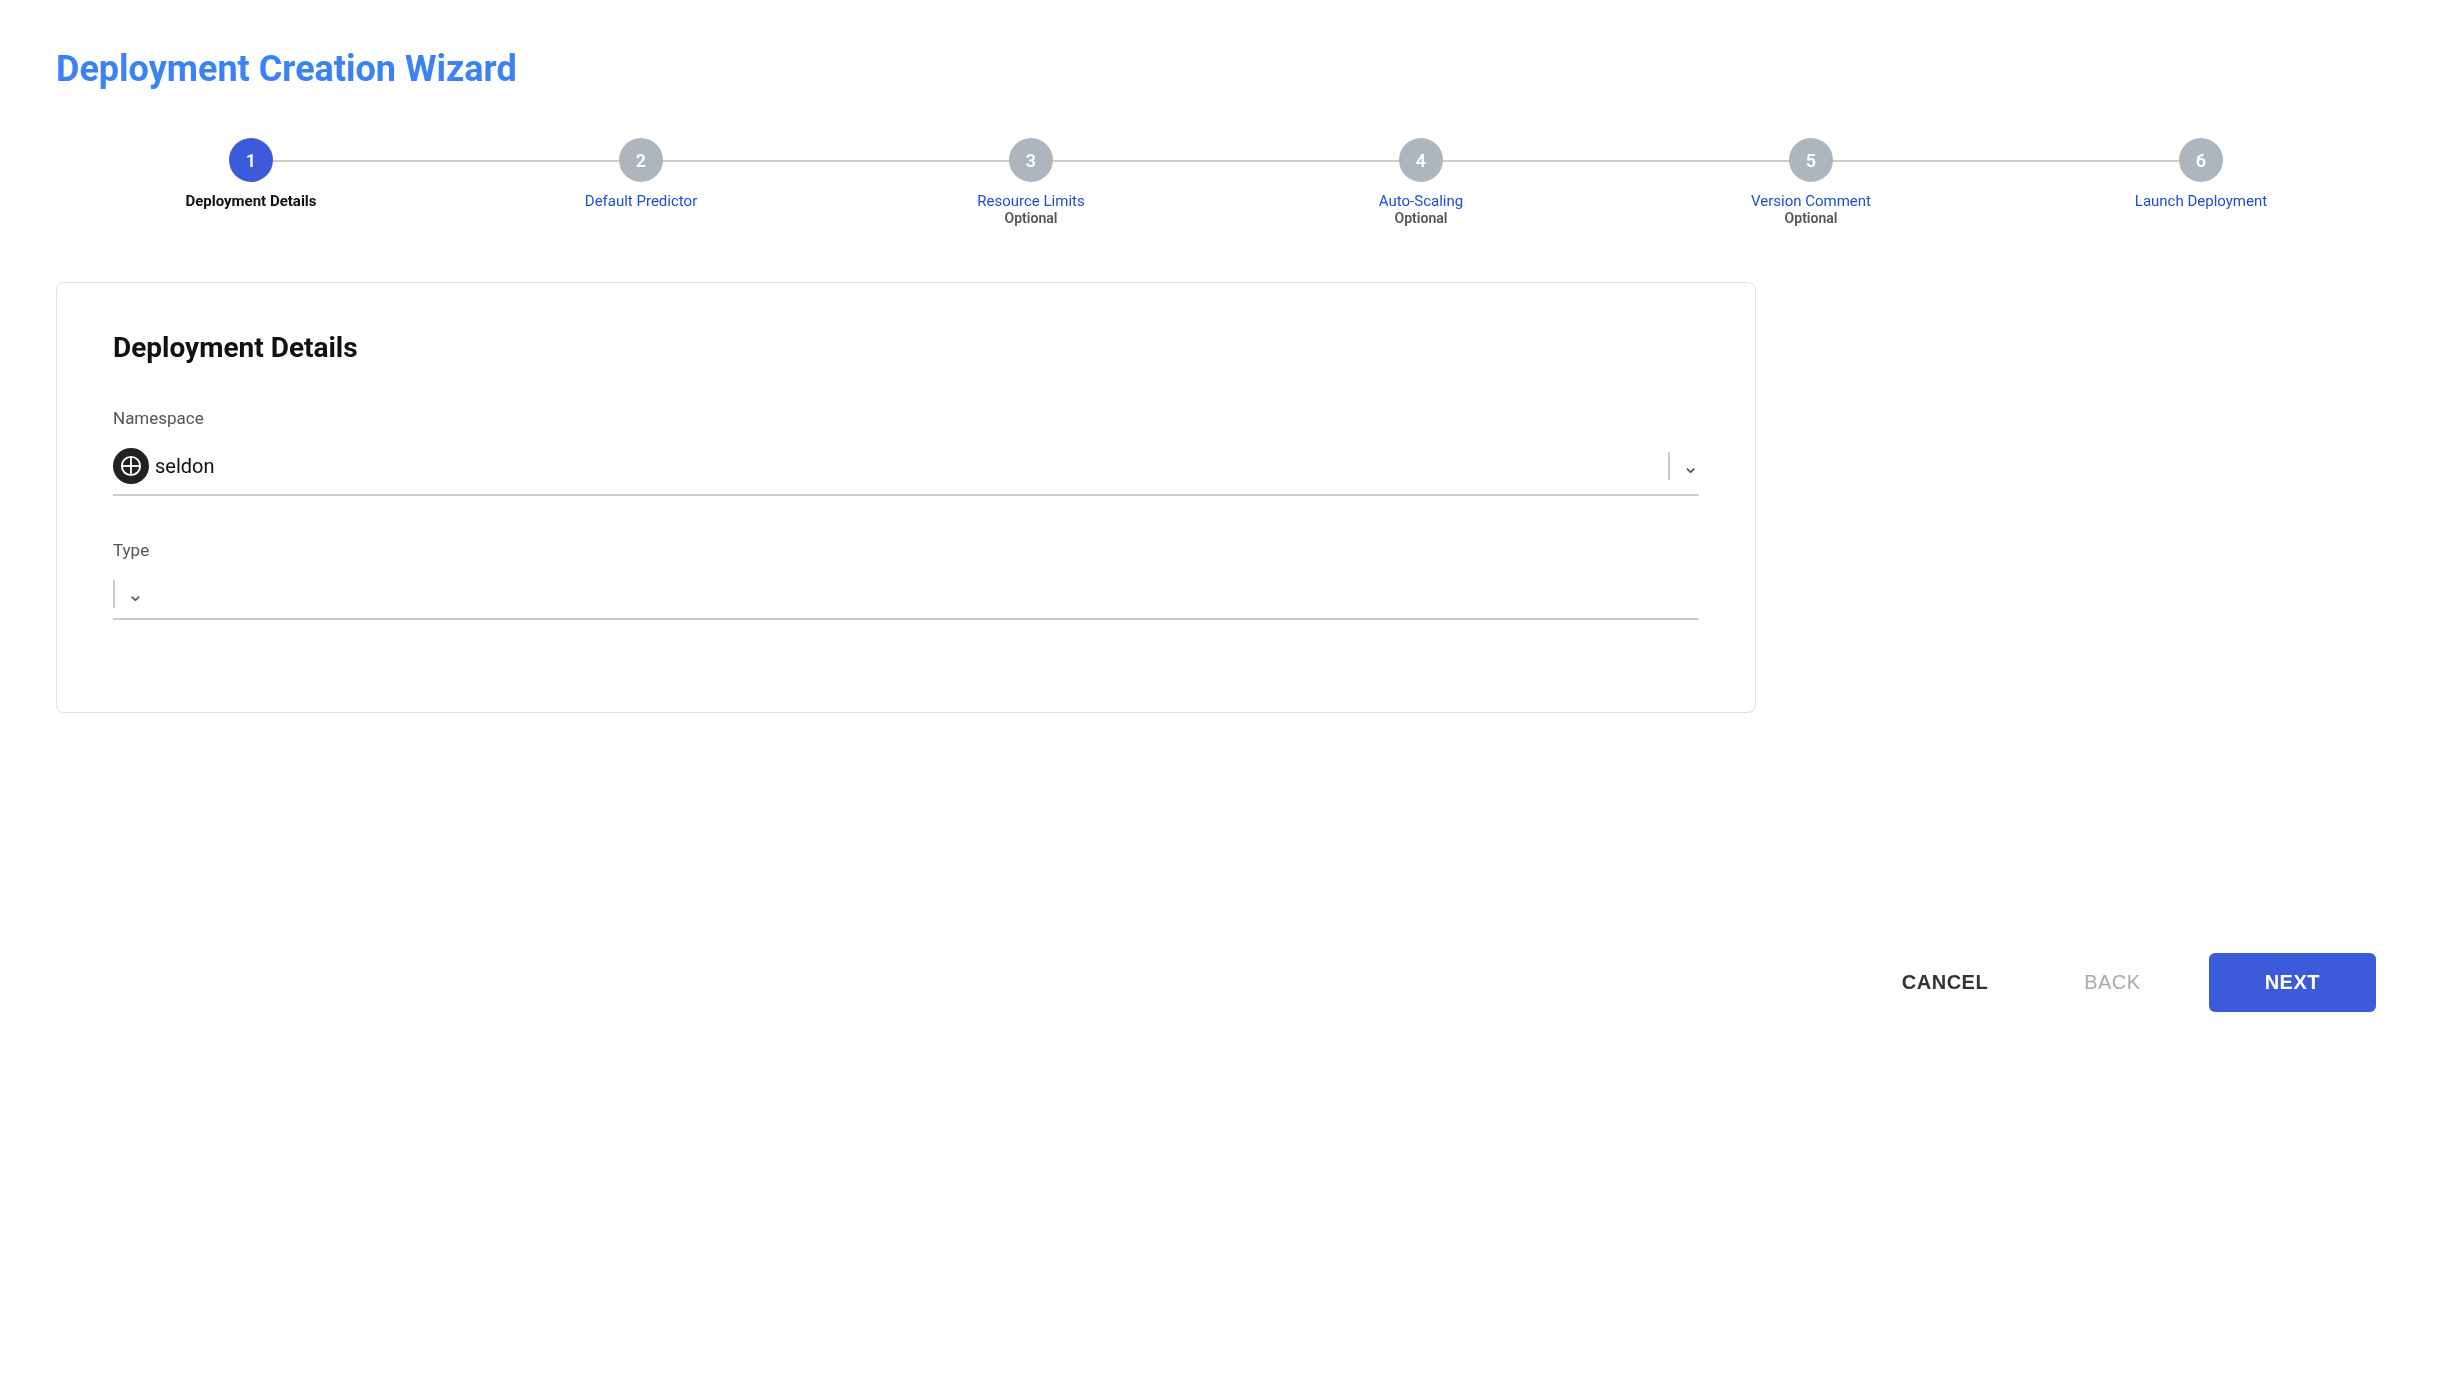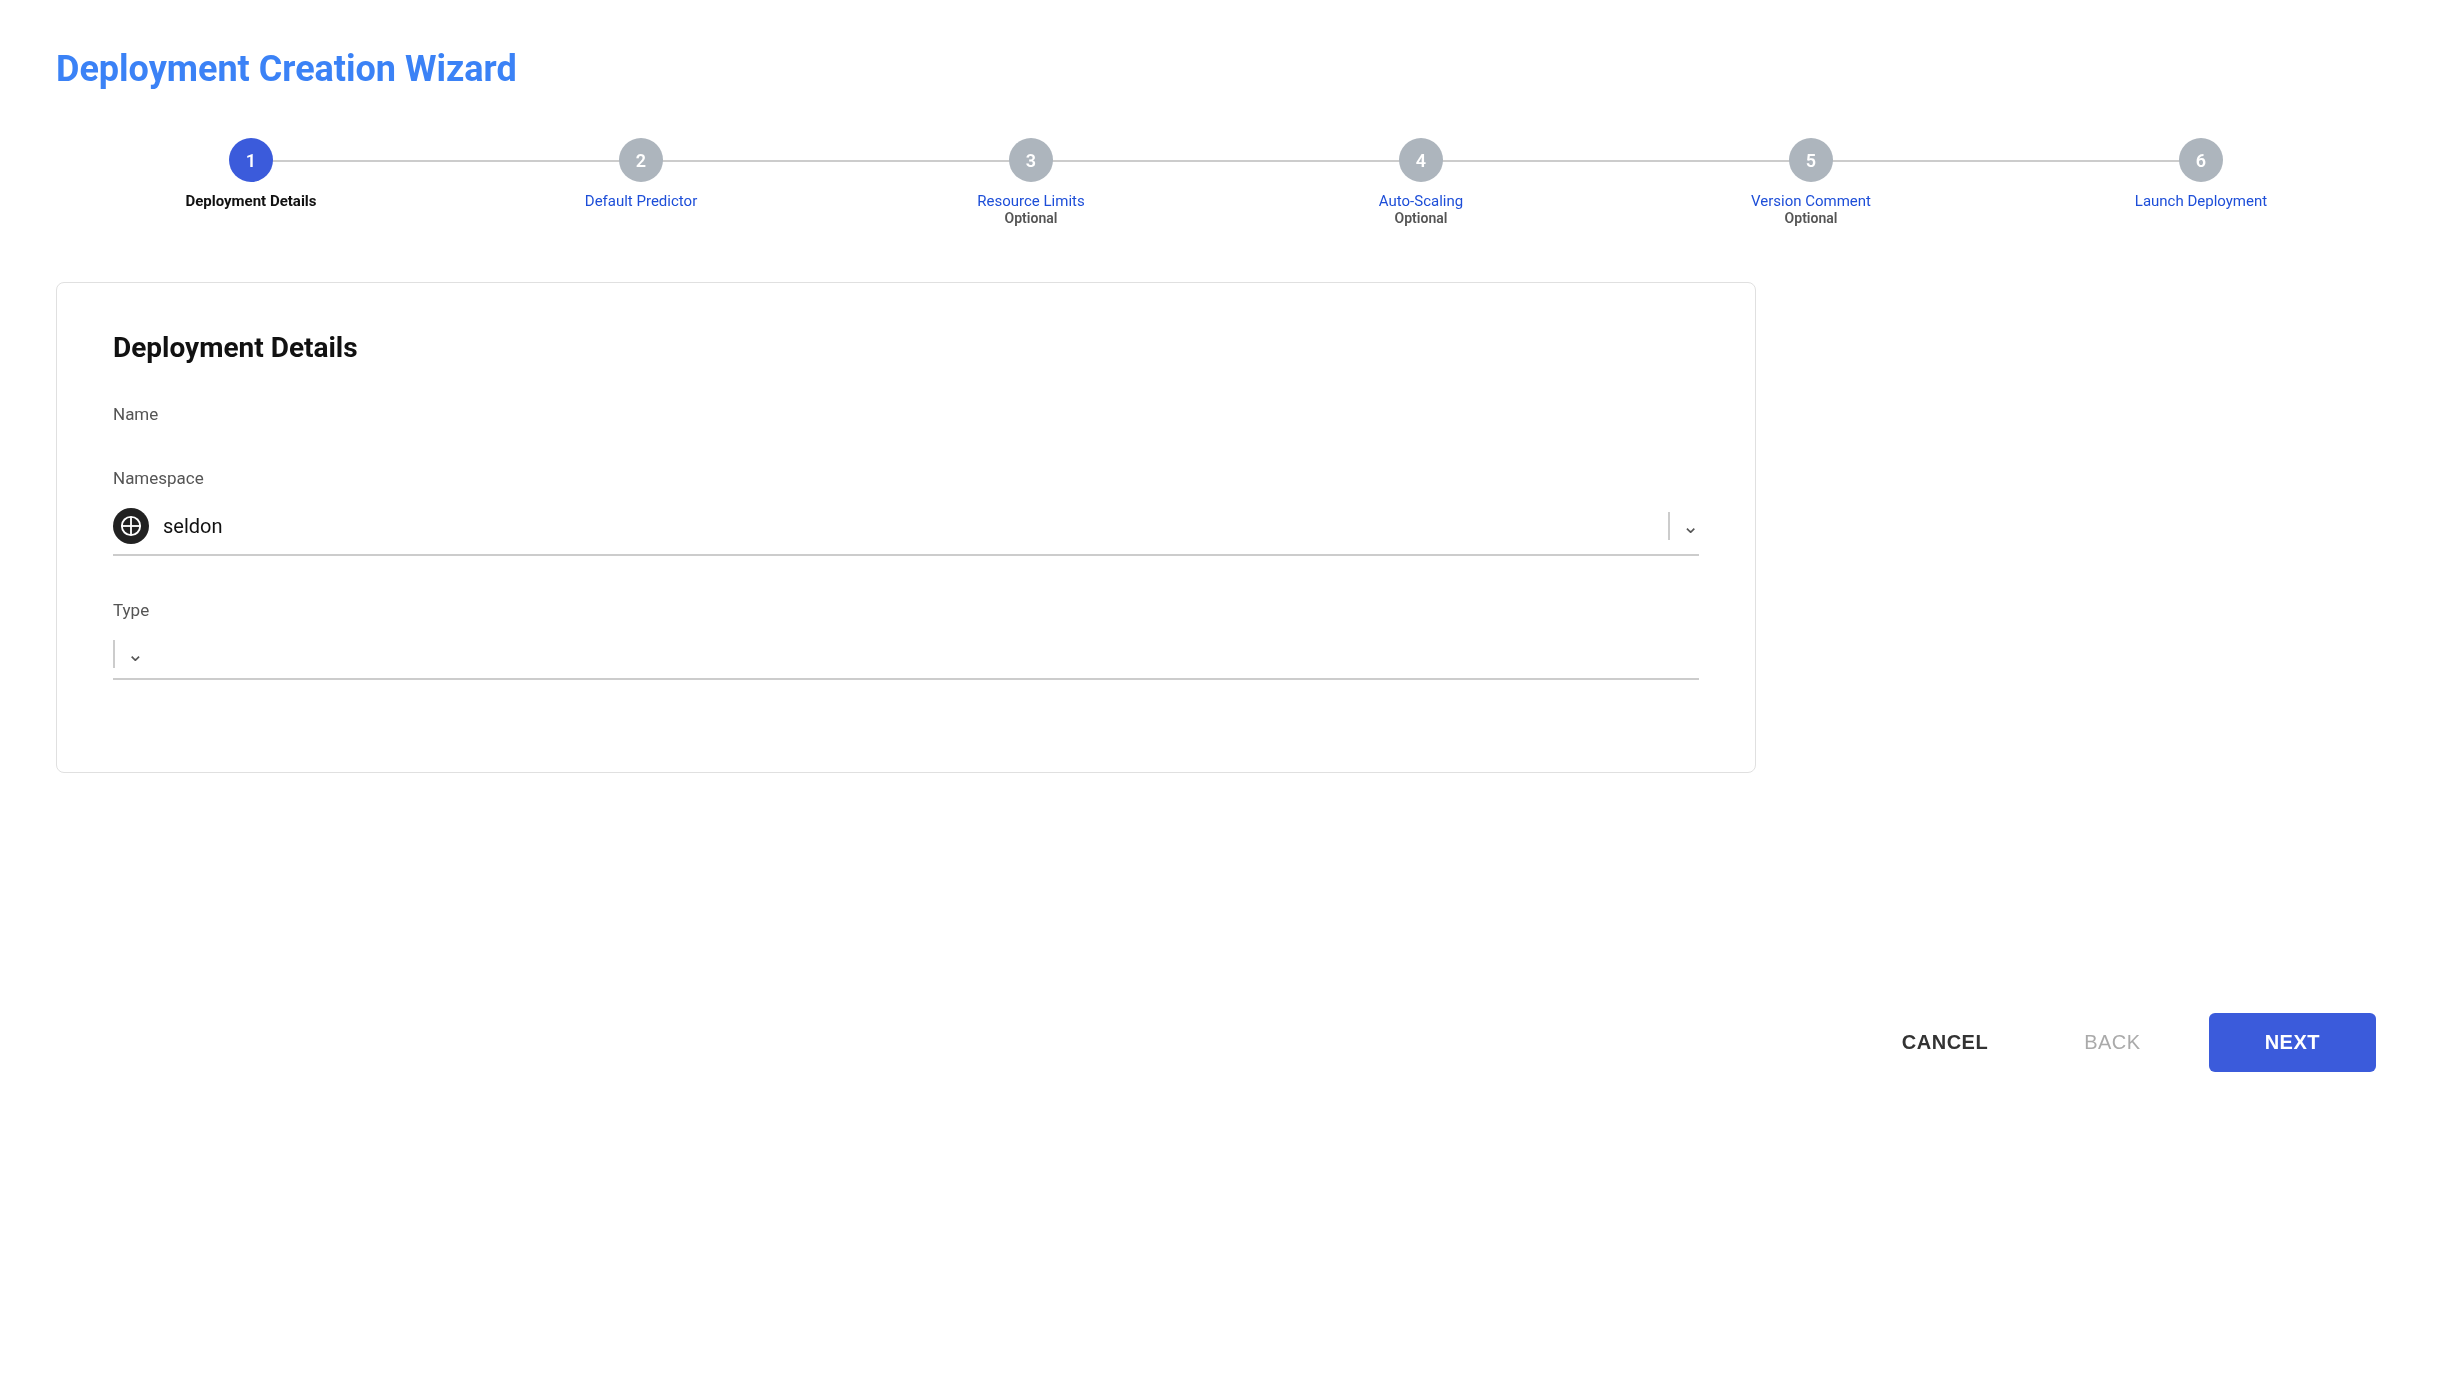--- a/index.html
+++ b/index.html
@@ -145,21 +145,21 @@
       font-size: 20px;
       color: #111;
       cursor: pointer;
       position: relative;
     }
 
     .form-select .select-content {
       display: flex;
       align-items: center;
       flex: 1;
-      gap: 14px;
+      gap: 6px;
     }
 
     .form-select .select-divider {
       width: 2px;
       height: 28px;
       background: #ccc;
       margin-right: 12px;
     }
 
     .chevron-icon {
@@ -301,21 +301,20 @@
       <span class="step-name">Launch Deployment</span>
     </div>
   </div>
 
 </div>
 
 <div class="form-section">
   <h2 class="form-section-title">Deployment Details</h2>
 
   <div class="form-field">
-    <label class="form-label">Name</label>
   </div>
 
   <div class="form-field">
     <label class="form-label">Namespace</label>
     <div class="form-select">
       <div class="select-content">
         <div class="namespace-icon">
           <svg viewBox="0 0 24 24" fill="none">
             <circle cx="12" cy="12" r="10" stroke="white" stroke-width="2"></circle>
             <line x1="2" y1="12" x2="22" y2="12" stroke="white" stroke-width="2"></line>

